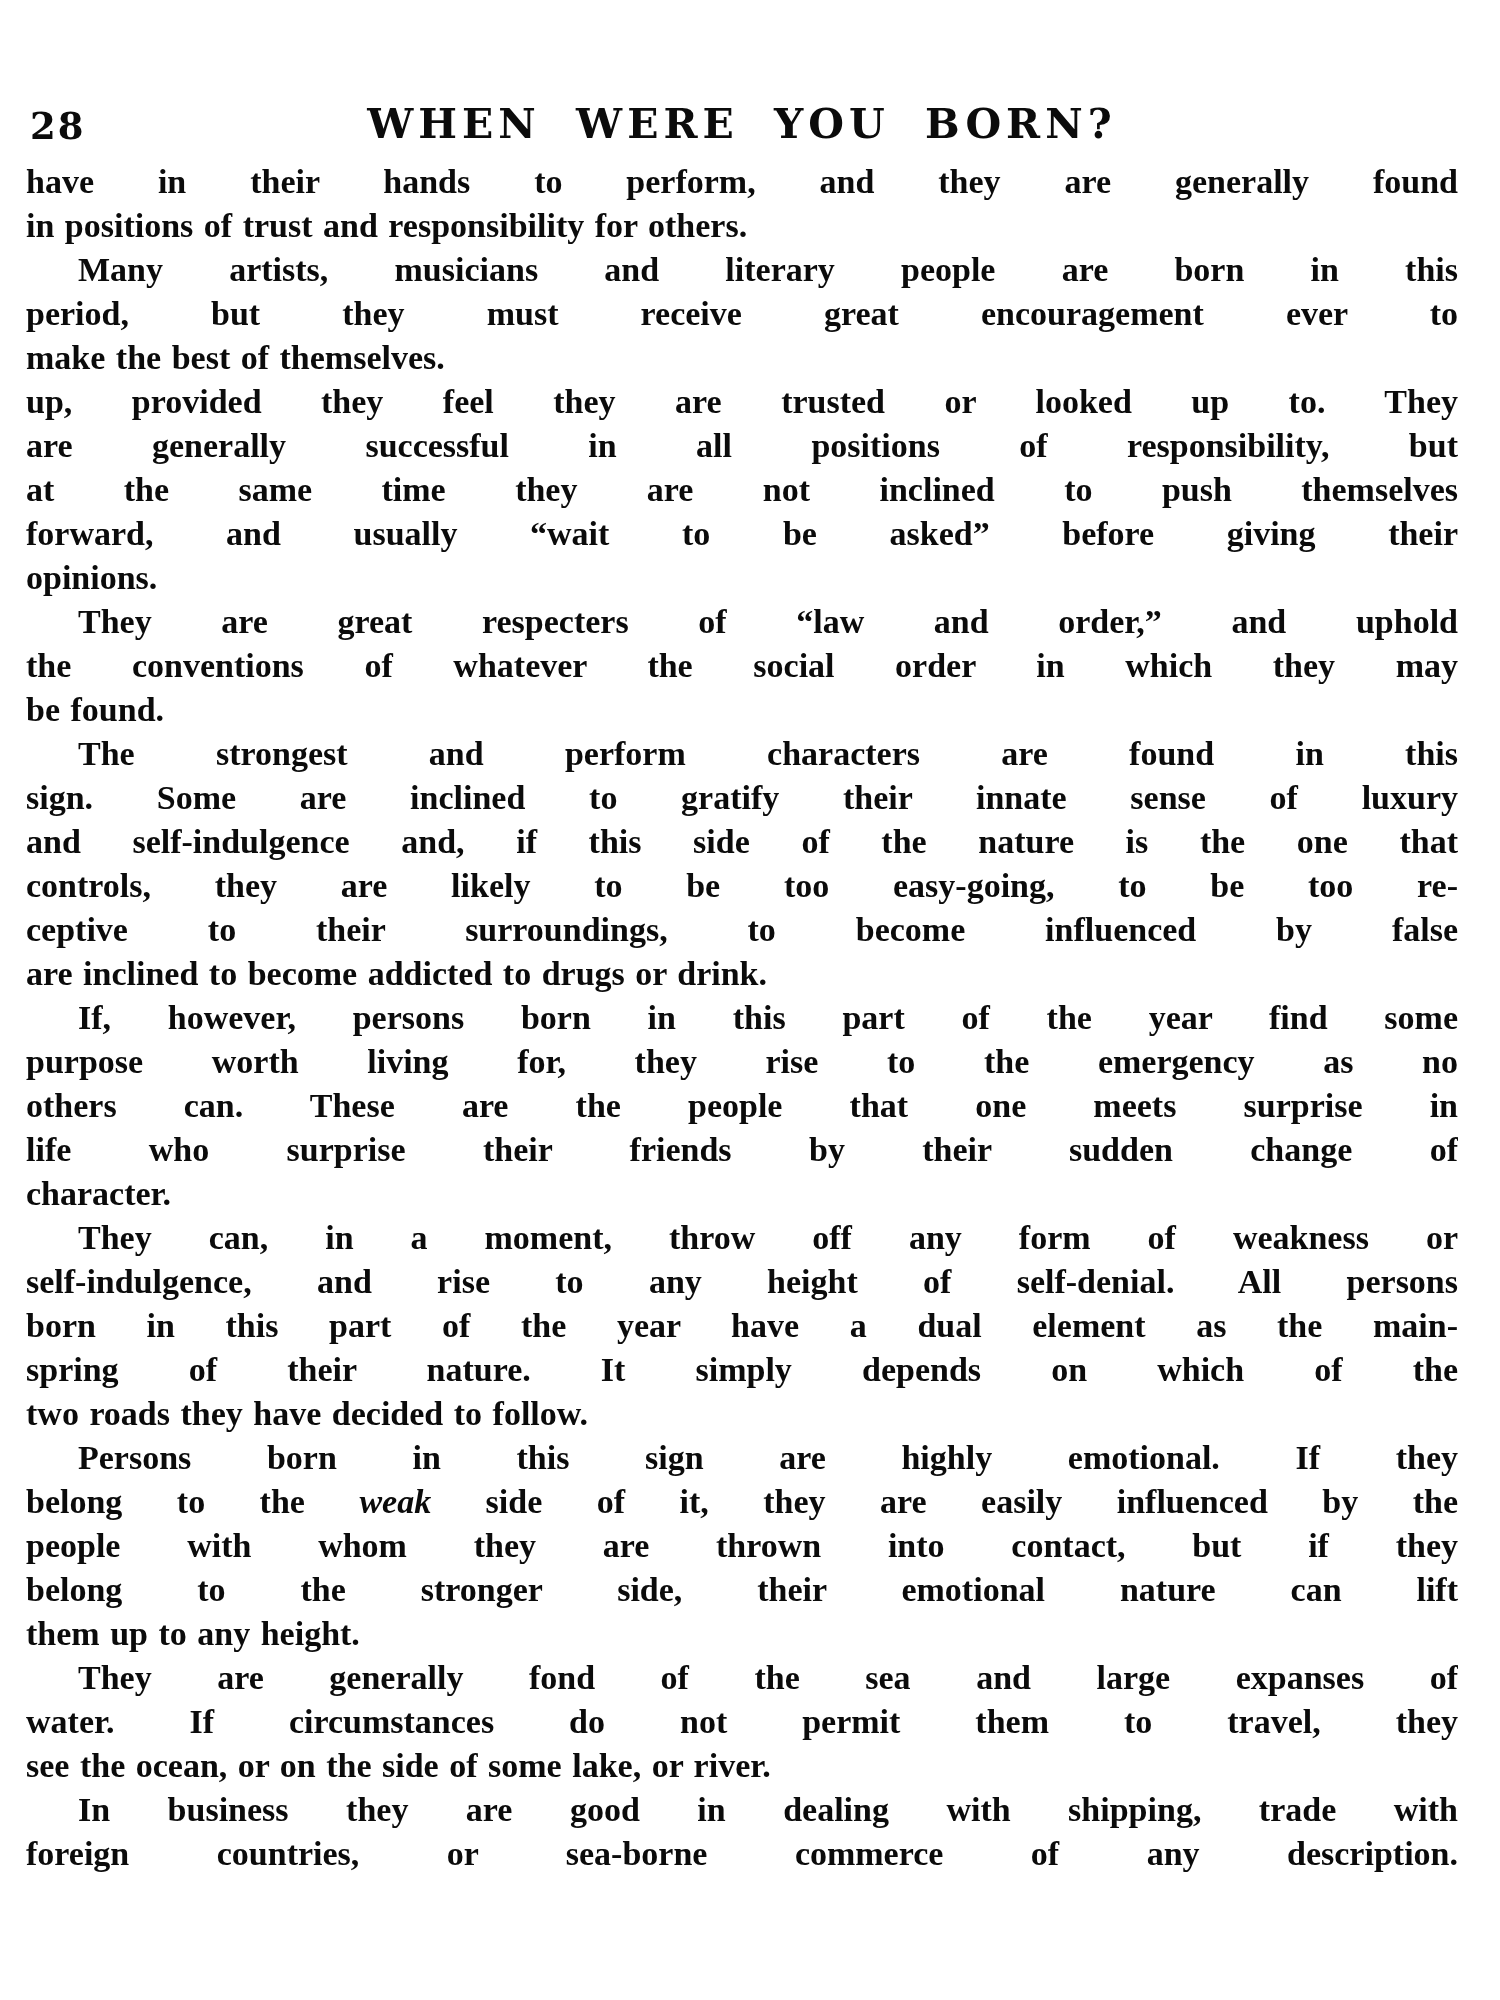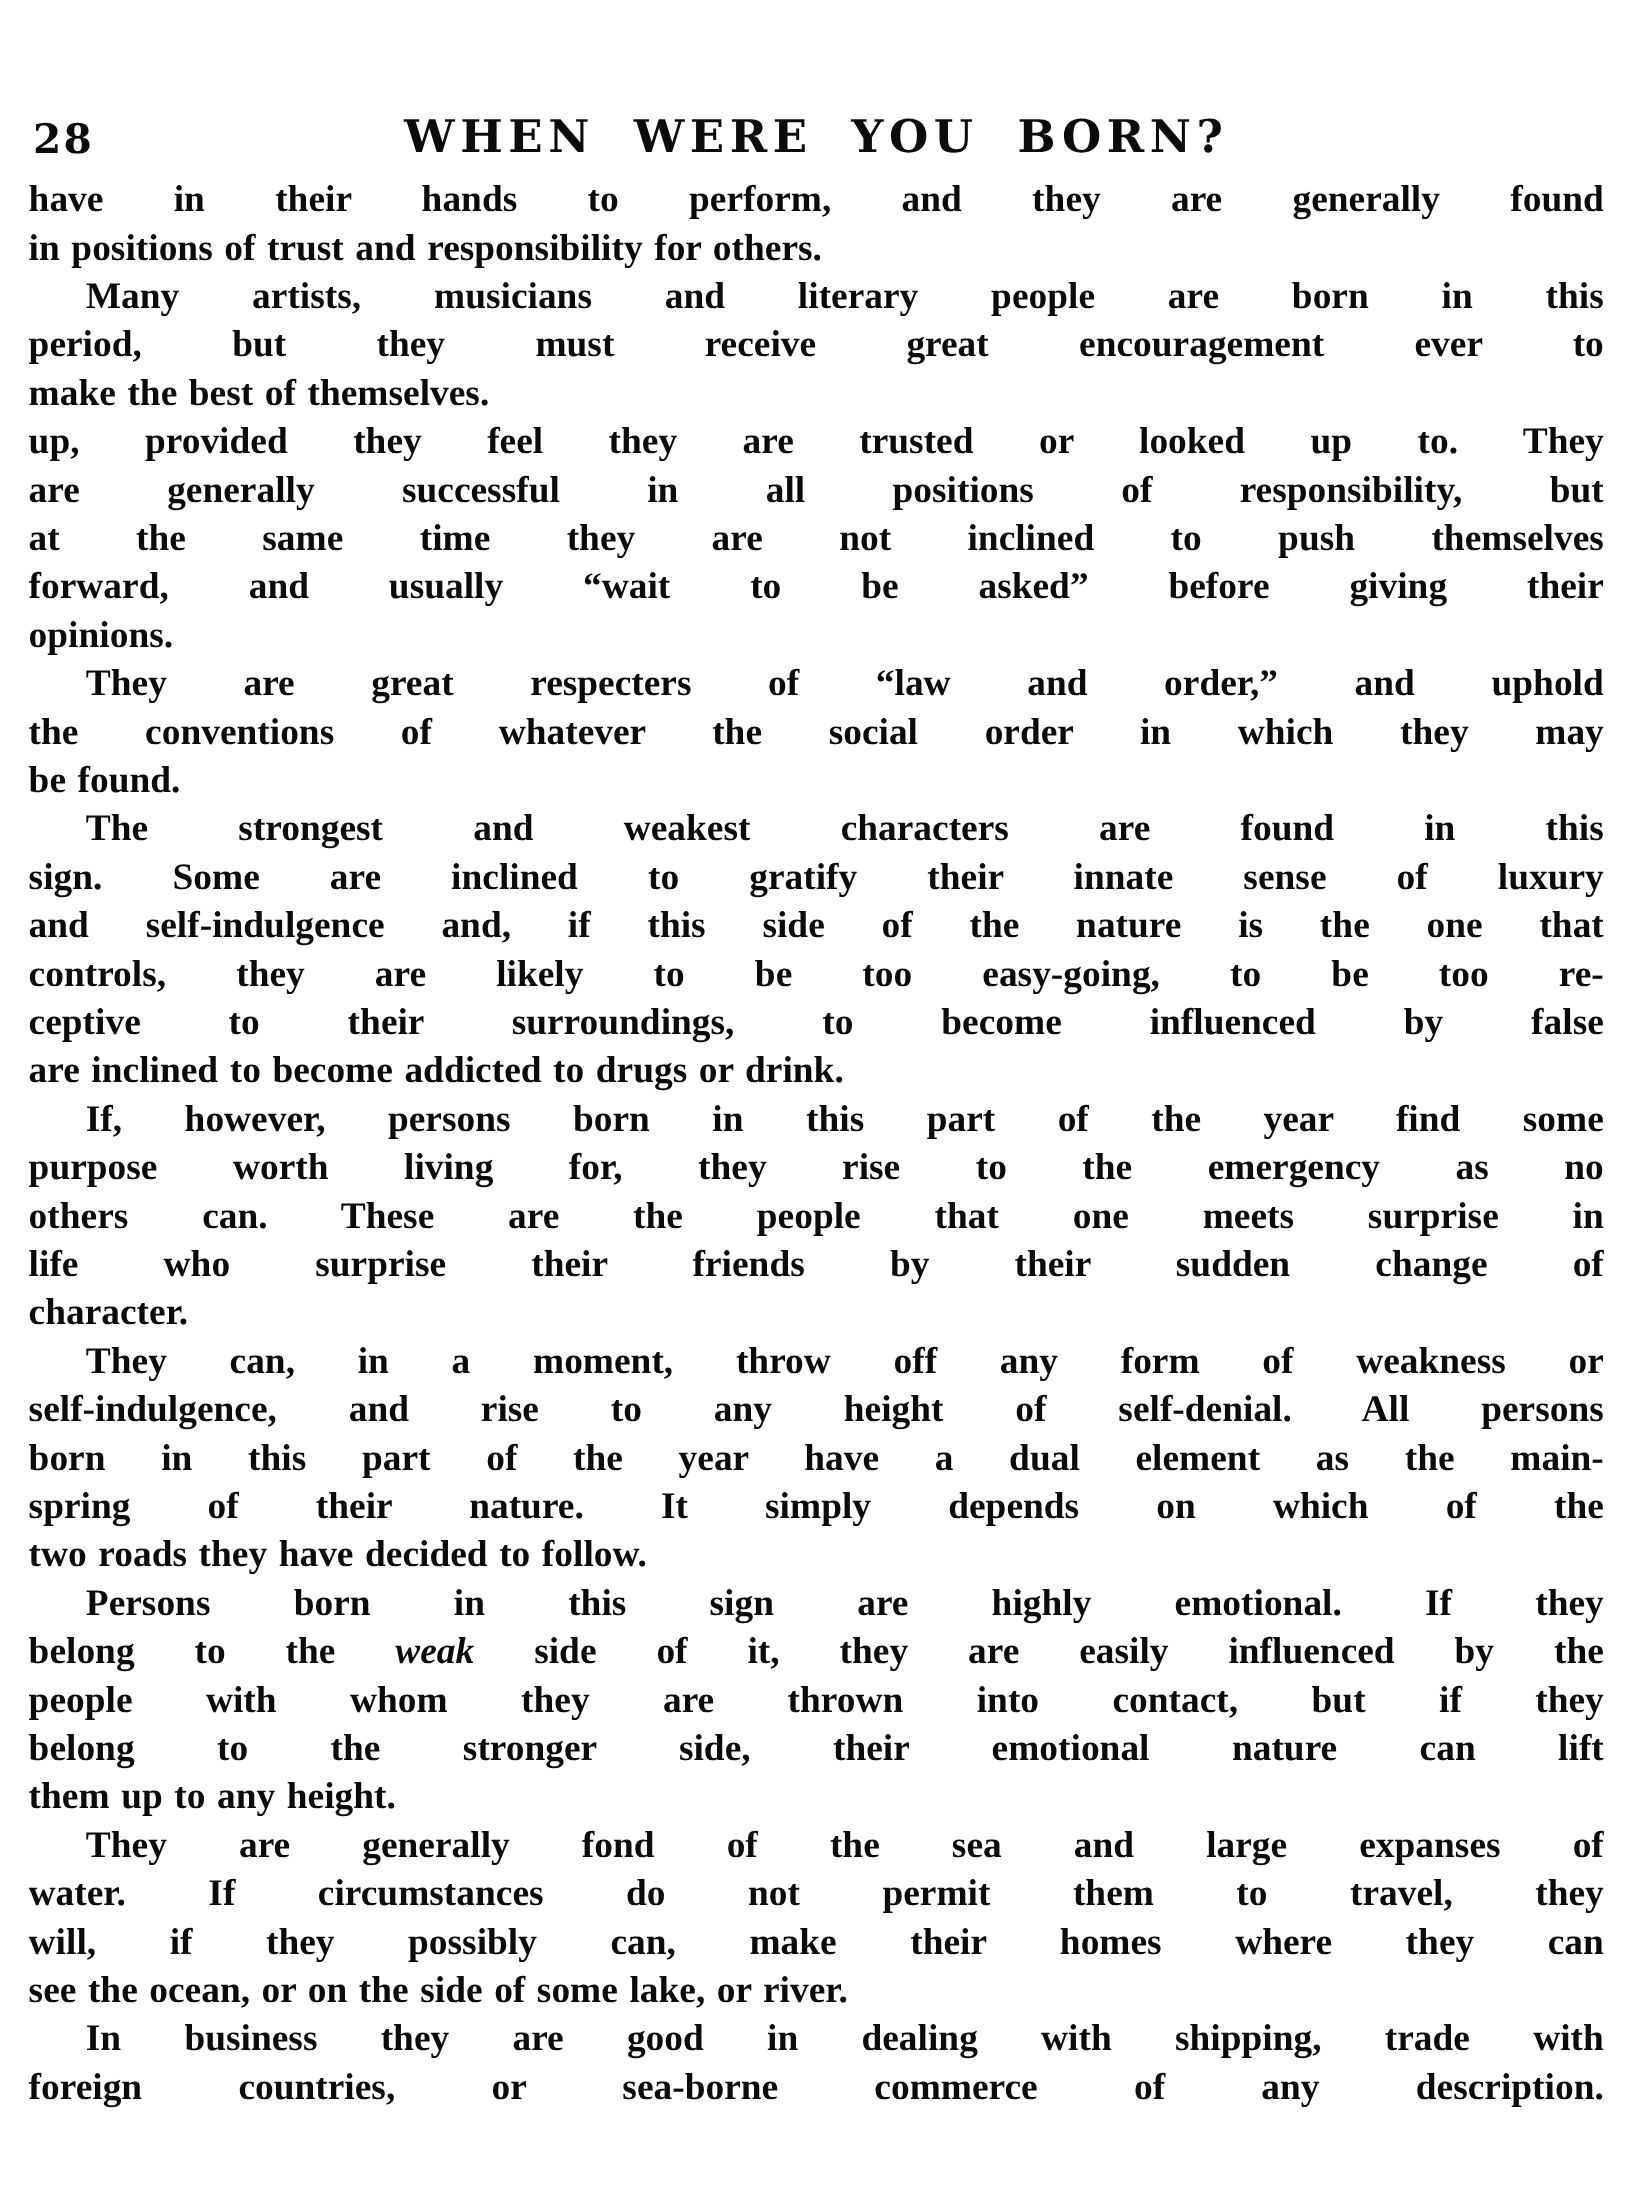--- a/index.html
+++ b/index.html
@@ -90,21 +90,21 @@
       <div class="line last">opinions.</div>
     </div>
 
     <div class="para">
       <div class="line indent">They are great respecters of “law and order,” and uphold</div>
       <div class="line">the conventions of whatever the social order in which they may</div>
       <div class="line last">be found.</div>
     </div>
 
     <div class="para">
-      <div class="line indent">The strongest and weakest characters are found in this</div>
+      <div class="line indent">The strongest and perform characters are found in this</div>
       <div class="line">sign.  Some are inclined to gratify their innate sense of luxury</div>
       <div class="line">and self-indulgence and, if this side of the nature is the one that</div>
       <div class="line">controls, they are likely to be too easy-going, to be too re-</div>
       <div class="line">ceptive to their surroundings, to become influenced by false</div>
       <div class="line last">are inclined to become addicted to drugs or drink.</div>
     </div>
 
     <div class="para">
       <div class="line indent">If, however, persons born in this part of the year find some</div>
       <div class="line">purpose worth living for, they rise to the emergency as no</div>
@@ -125,21 +125,20 @@
       <div class="line indent">Persons born in this sign are highly emotional.  If they</div>
       <div class="line"><span>belong to the </span><span class="it">weak</span><span> side of it, they are easily influenced by the</span></div>
       <div class="line">people with whom they are thrown into contact, but if they</div>
       <div class="line">belong to the stronger side, their emotional nature can lift</div>
       <div class="line last">them up to any height.</div>
     </div>
 
     <div class="para">
       <div class="line indent">They are generally fond of the sea and large expanses of</div>
       <div class="line">water.  If circumstances do not permit them to travel, they</div>
-      <div class="line">will, if they possibly can, make their homes where they can</div>
       <div class="line last">see the ocean, or on the side of some lake, or river.</div>
     </div>
 
     <div class="para">
       <div class="line indent">In business they are good in dealing with shipping, trade with</div>
       <div class="line">foreign countries, or sea-borne commerce of any description.</div>
     </div>
 
   </div>
 </div>

